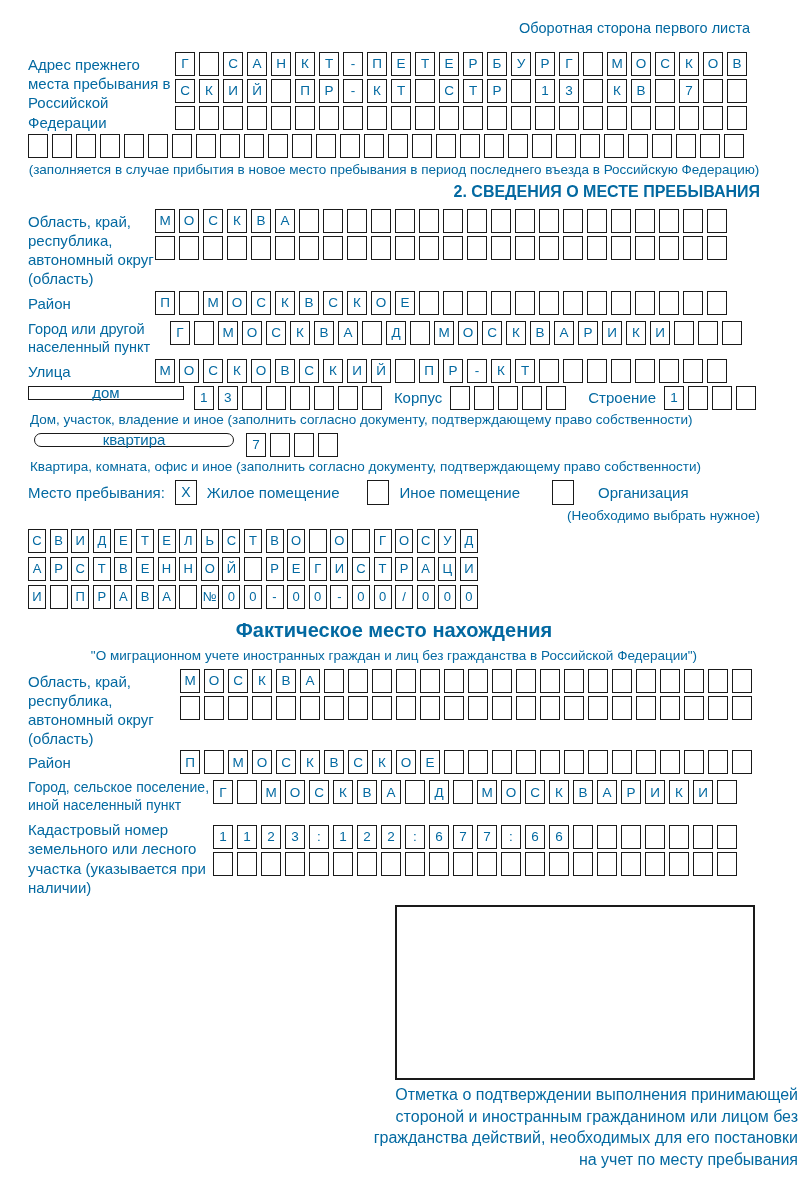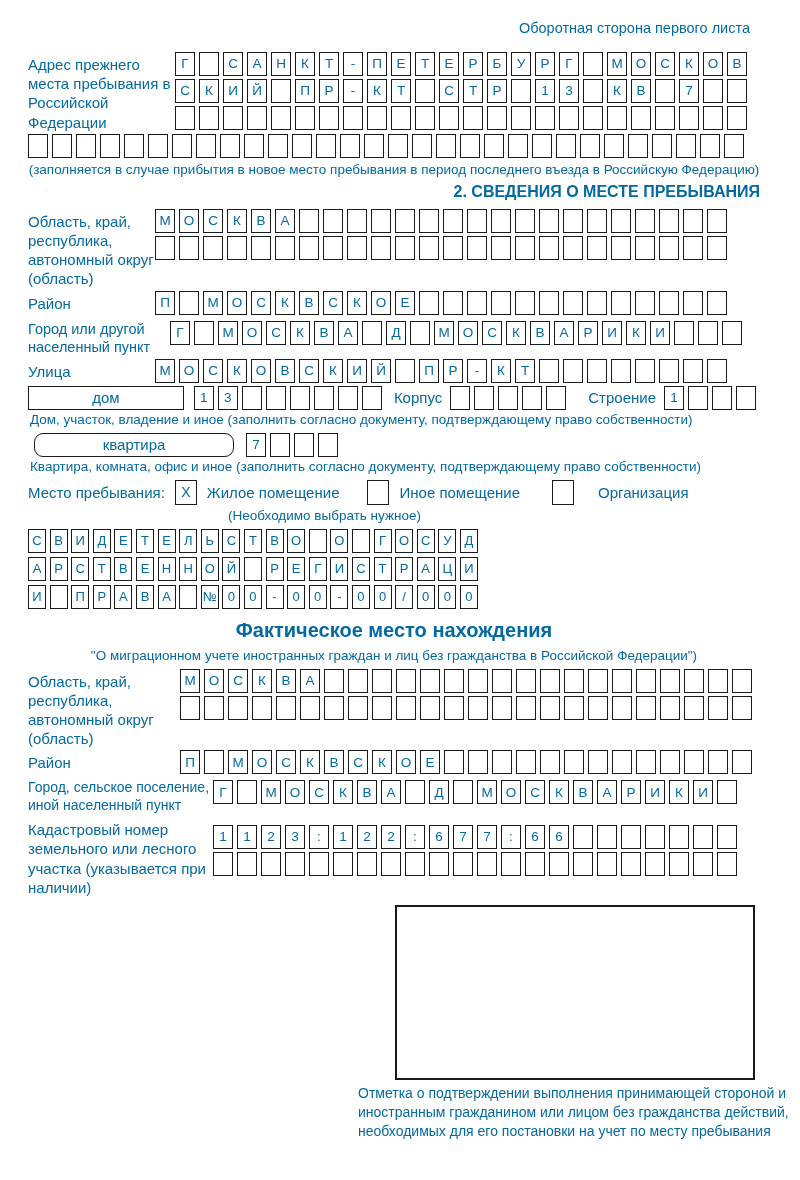--- a/index.html
+++ b/index.html
@@ -30,32 +30,32 @@
     width:20px; height:24px; margin-right:4px;
     border:1.7px solid #1a1a1a;
     font-size:13.5px; line-height:1;
   }
   .cells-sm .cell { width:18px; height:24px; margin-right:3.6px; font-size:13px; }
   .caption { font-size:13.5px; text-align:center; margin:3px 0 6px 0; }
   .caption-left { font-size:13.5px; margin:2px 0 6px 2px; }
   .sec-title { font-size:16px; font-weight:bold; text-align:right; margin:6px 0 8px 0; }
   .sub-title { font-size:20px; font-weight:bold; text-align:center; margin:10px 0 6px 0; }
   .namebox {
-    border:1.7px solid #1a1a1a; height:24px;
+    border:1.7px solid #1a1a1a; height:14px;
     display:flex; align-items:center; justify-content:center;
     font-size:15px;
   }
   .inline-lbl { font-size:15px; padding:3px 8px 0 8px; }
   .checkbox {
     display:inline-flex; align-items:center; justify-content:center;
     width:22px; height:25px; border:1.7px solid #1a1a1a;
     font-size:14px; margin:0 10px;
   }
   .stamp-box { border:2px solid #1a1a1a; width:360px; height:175px; margin:8px 0 4px 367px; }
-  .stamp-caption { width:440px; margin-left:330px; font-size:14px; text-align:left; line-height:1.35; }
+  .stamp-caption { width:440px; margin-left:330px; font-size:16px; text-align:right; line-height:1.35; }
   .mb4 { margin-bottom:4px; }
 </style>
 </head>
 <body>
 
 <div class="page">
 
   <div class="hdr-note">Оборотная сторона первого листа</div>
 
   <div class="row">
@@ -368,21 +368,21 @@
 
   <div class="row" style="align-items:center; margin-top:4px;">
     <span class="lbl" style="padding-top:0;">Место пребывания:</span>
     <span class="checkbox">X</span>
     <span class="lbl" style="padding:0 18px 0 0;">Жилое помещение</span>
     <span class="checkbox"></span>
     <span class="lbl" style="padding:0 22px 0 0;">Иное помещение</span>
     <span class="checkbox" style="margin-right:24px;"></span>
     <span class="lbl" style="padding:0;">Организация</span>
   </div>
-  <div class="caption" style="text-align:left; margin-left:200px;">(Необходимо выбрать нужное)</div>
+  <div class="caption" style="text-align:right; margin-left:200px;">(Необходимо выбрать нужное)</div>
 
   <div class="row">
     <div class="cellcol" style="gap:4px;">
       <div class="cells cells-sm">
           <span class="cell">С</span>
           <span class="cell">В</span>
           <span class="cell">И</span>
           <span class="cell">Д</span>
           <span class="cell">Е</span>
           <span class="cell">Т</span>

